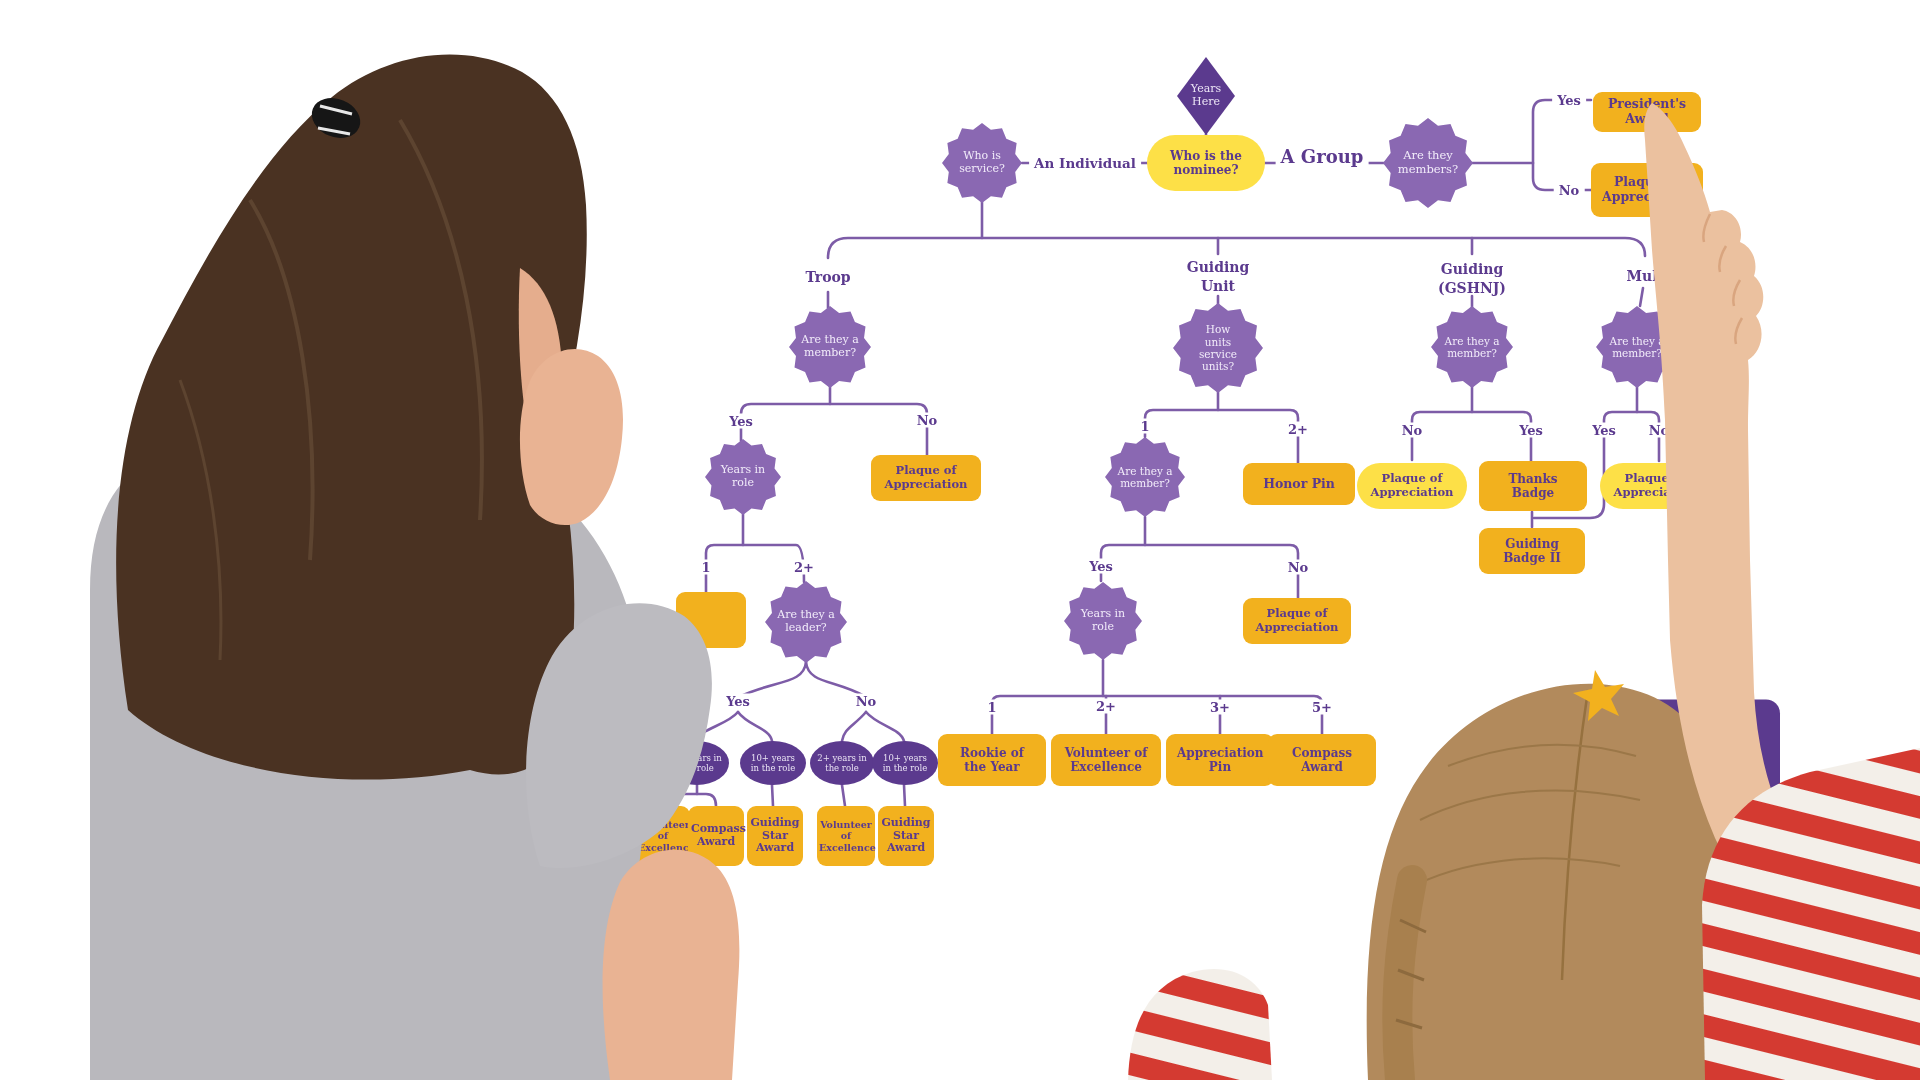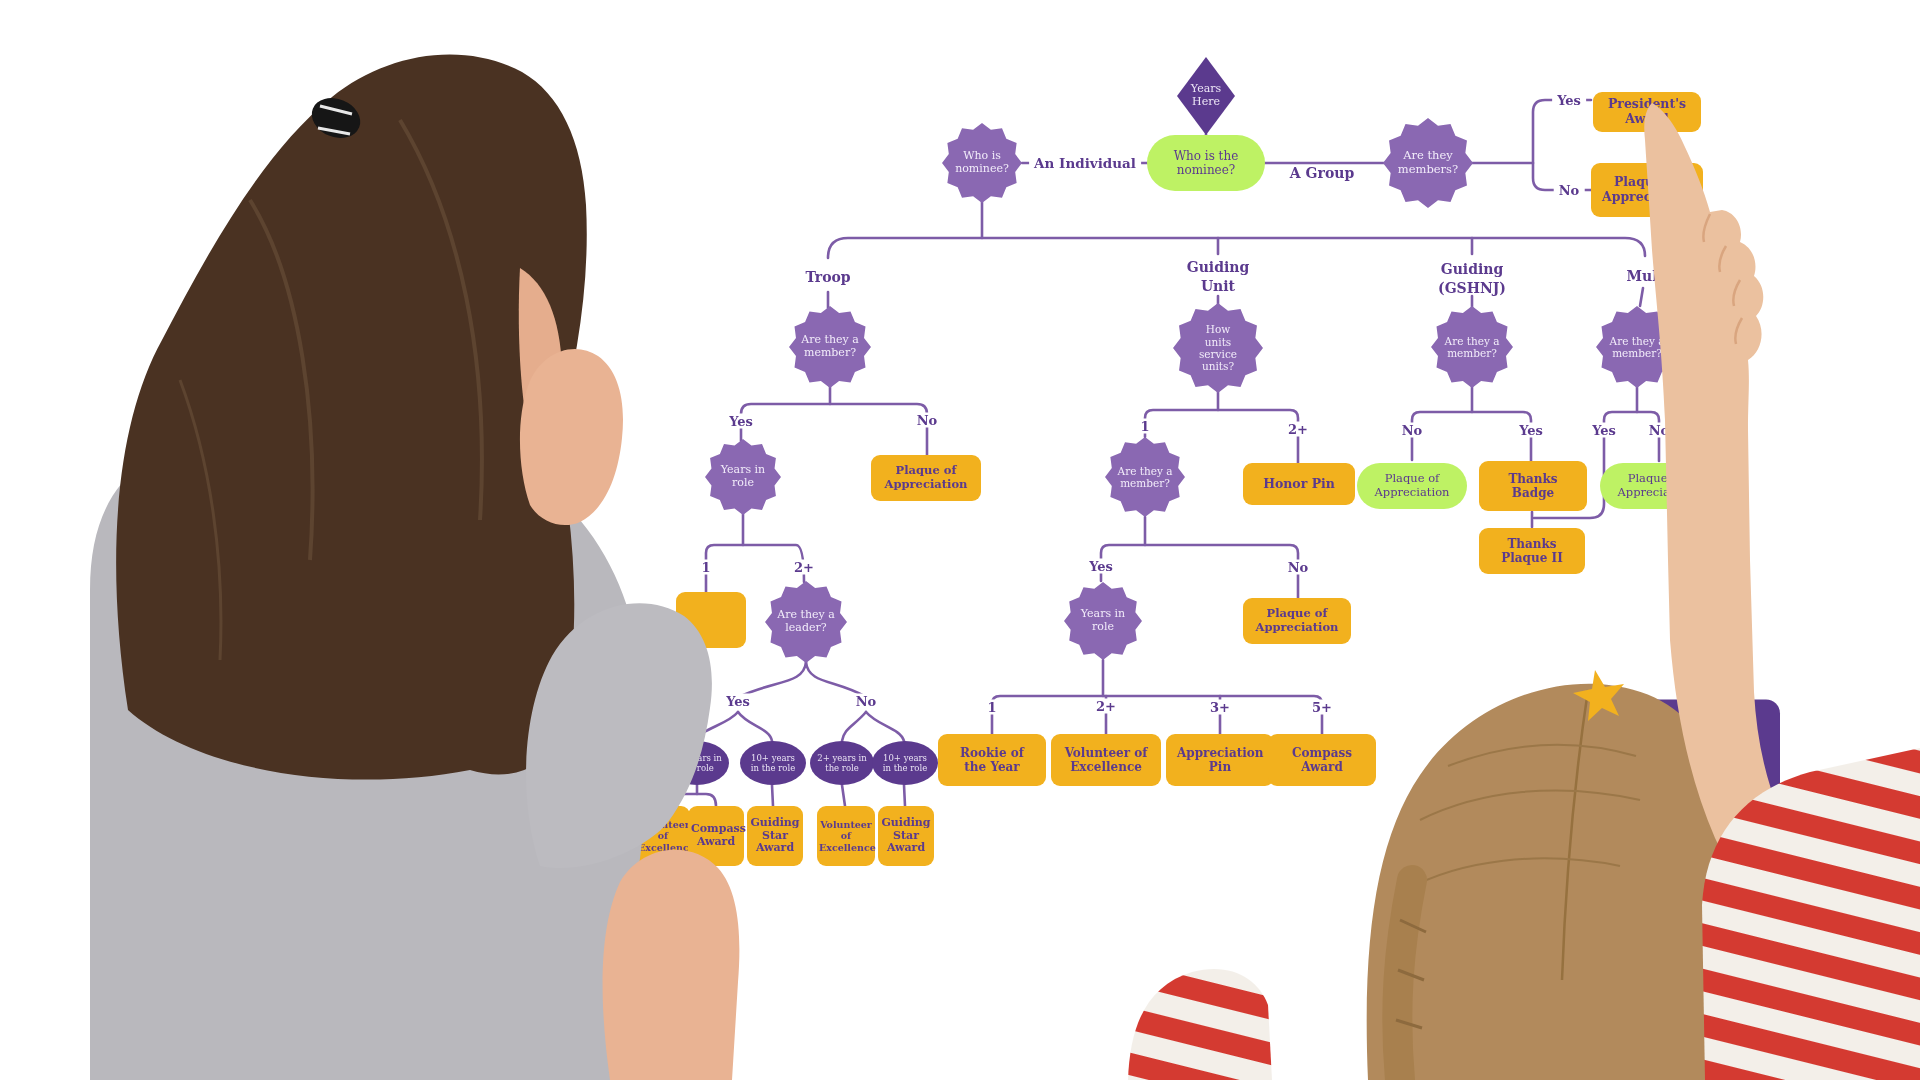--- a/index.html
+++ b/index.html
@@ -6,21 +6,21 @@
   #stage{position:relative;width:1920px;height:1080px;background:#ffffff;overflow:hidden;
          font-family:"DejaVu Serif","Liberation Serif",serif;}
   svg{position:absolute;left:0;top:0;}
   #wires{z-index:1;}
   .node{position:absolute;transform:translate(-50%,-50%);display:flex;align-items:center;
         justify-content:center;text-align:center;z-index:2;line-height:1.18;}
   .burst{background:#8A68B2;color:#F2ECFA;
     clip-path:polygon(100% 50%,91.5% 61.1%,93.3% 75%,80.4% 80.4%,75% 93.3%,61.1% 91.5%,50% 100%,38.9% 91.5%,25% 93.3%,19.6% 80.4%,6.7% 75%,8.5% 61.1%,0% 50%,8.5% 38.9%,6.7% 25%,19.6% 19.6%,25% 6.7%,38.9% 8.5%,50% 0%,61.1% 8.5%,75% 6.7%,80.4% 19.6%,93.3% 25%,91.5% 38.9%);}
   .diamond{background:#5B3A8E;color:#EDE6F6;clip-path:polygon(50% 0,100% 50%,50% 100%,0 50%);}
   .gold{background:#F2B11E;color:#5B3A8E;border-radius:9px;font-weight:700;}
-  .pill{background:#bef264;color:#5B3A8E;font-weight:400;}
+  .pill{background:#fde047;color:#5B3A8E;font-weight:700;}
   .oval{background:#5B3A8E;color:#E9E2F3;border-radius:50%;}
   .elabel{position:absolute;transform:translate(-50%,-50%);z-index:3;background:#fff;
         padding:0 5px;font-weight:700;color:#5B3A8E;font-size:13px;}
   .blabel{position:absolute;transform:translate(-50%,-50%);z-index:3;font-weight:700;
         color:#5B3A8E;font-size:14px;text-align:center;line-height:1.35;}
   #title{position:absolute;left:576px;top:73px;width:268px;height:118px;background:#F2B11E;
         border-radius:59px;display:flex;align-items:center;z-index:2;}
   #title span{padding-left:30px;font-size:26px;font-weight:600;color:#3A332C;
         white-space:pre-line;line-height:1.3;}
   #people{z-index:50;pointer-events:none;}
@@ -79,27 +79,27 @@
   </svg>
 
 
   <div class="node diamond" style="left:1206px;top:96px;width:58px;height:78px;font-size:11px">
       <span>Years Here</span>
     </div>
   <div class="node pill" style="left:1206px;top:163px;width:118px;height:56px;border-radius:28px;font-size:12px">
       <span style="width:86px">Who is the nominee?</span>
     </div>
   <div class="node burst" style="left:982px;top:163px;width:80px;height:80px;font-size:11px">
-      <span style="width:62px">Who is nominee?</span>
+      <span style="width:62px">Who is service?</span>
     </div>
   <div class="node burst" style="left:1428px;top:163px;width:90px;height:90px;font-size:11.5px">
       <span style="width:68px">Are they members?</span>
     </div>
   <span class="elabel" style="left:1085px;top:163px;font-size:13.5px">An Individual</span>
-  <span class="elabel" style="left:1322px;top:173px;font-size:14px">A Group</span>
+  <span class="elabel" style="left:1322px;top:156px;font-size:18px">A Group</span>
   <span class="elabel" style="left:1569px;top:100px">Yes</span>
   <span class="elabel" style="left:1569px;top:190px">No</span>
   <div class="node gold" style="left:1647px;top:112px;width:108px;height:40px;font-size:12.5px">
       <span>President's Award</span>
     </div>
   <div class="node gold" style="left:1647px;top:190px;width:112px;height:54px;font-size:12.5px">
       <span style="width:92px">Plaque of Appreciation</span>
     </div>
 
   <span class="blabel" style="left:828px;top:277px">Troop</span>
@@ -195,21 +195,21 @@
     </div>
   <span class="elabel" style="left:1412px;top:430px">No</span>
   <span class="elabel" style="left:1531px;top:430px">Yes</span>
   <div class="node pill" style="left:1412px;top:486px;width:110px;height:46px;border-radius:23px;font-size:11.5px">
       <span style="width:92px">Plaque of Appreciation</span>
     </div>
   <div class="node gold" style="left:1533px;top:486px;width:108px;height:50px;font-size:12px">
       <span style="width:60px">Thanks Badge</span>
     </div>
   <div class="node gold" style="left:1532px;top:551px;width:106px;height:46px;font-size:12px">
-      <span style="width:62px">Thanks Plaque II</span>
+      <span style="width:62px">Guiding Badge II</span>
     </div>
 
   <div class="node burst" style="left:1637px;top:347px;width:82px;height:82px;font-size:10.5px">
       <span style="width:62px">Are they a member?</span>
     </div>
   <span class="elabel" style="left:1604px;top:430px">Yes</span>
   <span class="elabel" style="left:1659px;top:430px">No</span>
   <div class="node pill" style="left:1655px;top:486px;width:110px;height:46px;border-radius:23px;font-size:11.5px">
       <span style="width:92px">Plaque of Appreciation</span>
     </div>

